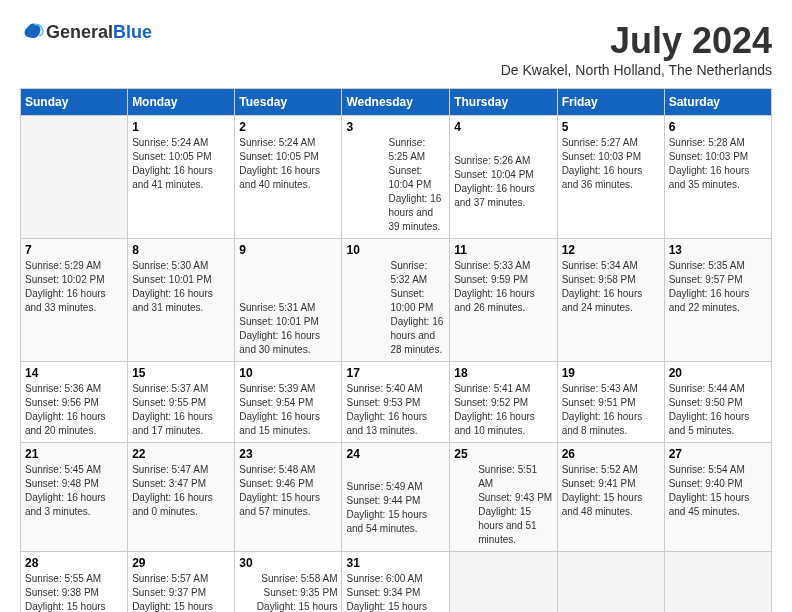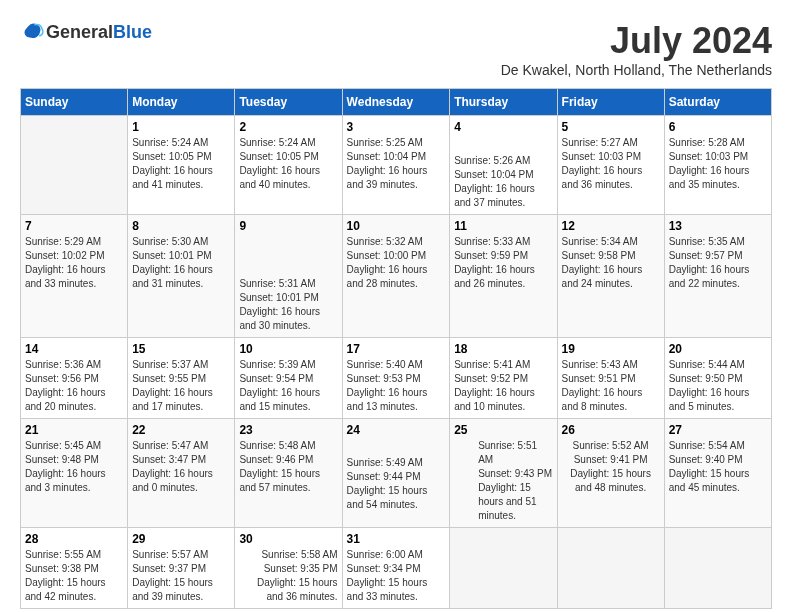--- a/index.html
+++ b/index.html
@@ -130,21 +130,21 @@
 Daylight: 16 hours and 41 minutes.</div>
         </td>
         <td>
           <span class="day-number">2</span>
           <div class="day-info" style="white-space: pre-line;">Sunrise: 5:24 AM
 Sunset: 10:05 PM
 Daylight: 16 hours and 40 minutes.</div>
         </td>
         <td>
           <span class="day-number">3</span>
-          <div class="day-info" style="white-space: pre-line;">Sunrise: 5:25 AM
+          <div class="day-info" style="white-space: pre-line; margin-left: 42px;">Sunrise: 5:25 AM
 Sunset: 10:04 PM
 Daylight: 16 hours and 39 minutes.</div>
         </td>
         <td>
           <span class="day-number">4</span>
           <div class="day-info" style="white-space: pre-line; margin-top: 20px;">Sunrise: 5:26 AM
 Sunset: 10:04 PM
 Daylight: 16 hours and 37 minutes.</div>
         </td>
         <td>
@@ -174,21 +174,21 @@
 Daylight: 16 hours and 31 minutes.</div>
         </td>
         <td>
           <span class="day-number">9</span>
           <div class="day-info" style="white-space: pre-line; margin-top: 44px;">Sunrise: 5:31 AM
 Sunset: 10:01 PM
 Daylight: 16 hours and 30 minutes.</div>
         </td>
         <td>
           <span class="day-number">10</span>
-          <div class="day-info" style="white-space: pre-line;">Sunrise: 5:32 AM
+          <div class="day-info" style="white-space: pre-line; margin-left: 44px;">Sunrise: 5:32 AM
 Sunset: 10:00 PM
 Daylight: 16 hours and 28 minutes.</div>
         </td>
         <td>
           <span class="day-number">11</span>
           <div class="day-info" style="white-space: pre-line;">Sunrise: 5:33 AM
 Sunset: 9:59 PM
 Daylight: 16 hours and 26 minutes.</div>
         </td>
         <td>
@@ -274,21 +274,21 @@
 Daylight: 15 hours and 54 minutes.</div>
         </td>
         <td>
           <span class="day-number">25</span>
           <div class="day-info" style="white-space: pre-line; margin-left: 24px;">Sunrise: 5:51 AM
 Sunset: 9:43 PM
 Daylight: 15 hours and 51 minutes.</div>
         </td>
         <td>
           <span class="day-number">26</span>
-          <div class="day-info" style="white-space: pre-line; text-align: center;">Sunrise: 5:52 AM
+          <div class="day-info" style="white-space: pre-line;">Sunrise: 5:52 AM
 Sunset: 9:41 PM
 Daylight: 15 hours and 48 minutes.</div>
         </td>
         <td>
           <span class="day-number">27</span>
           <div class="day-info" style="white-space: pre-line;">Sunrise: 5:54 AM
 Sunset: 9:40 PM
 Daylight: 15 hours and 45 minutes.</div>
         </td>
       </tr>

